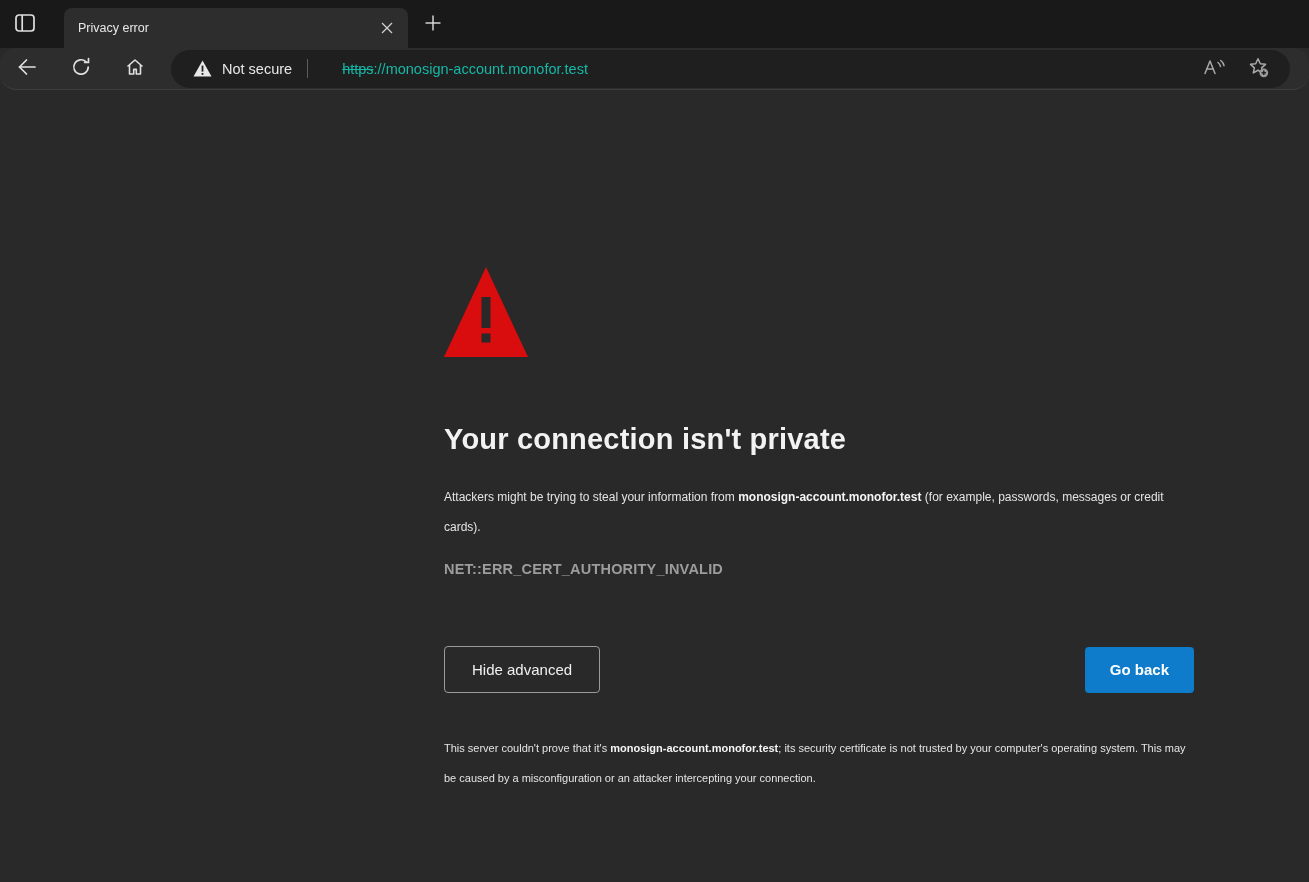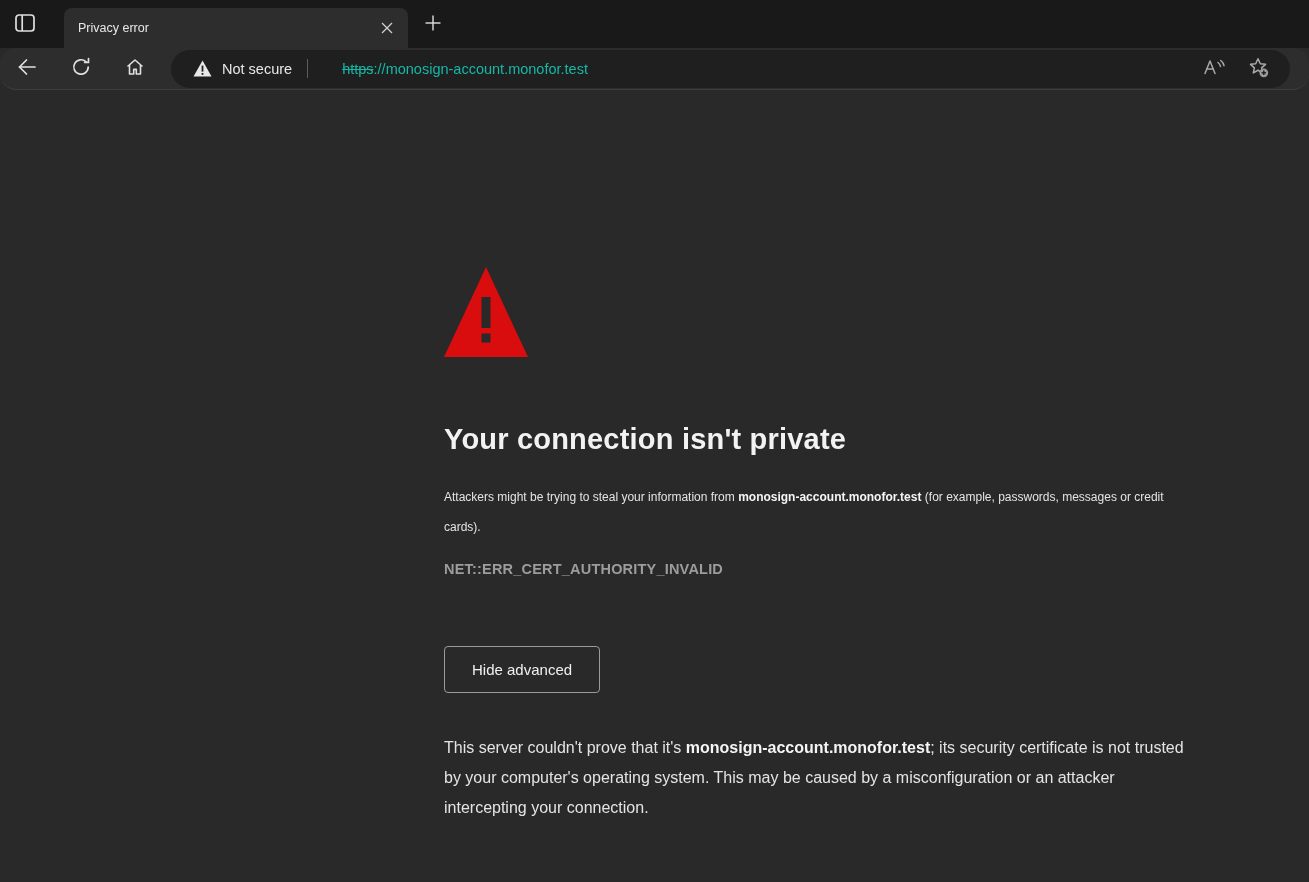--- a/index.html
+++ b/index.html
@@ -97,21 +97,21 @@
   }
   .btn-primary {
     height:46px; padding:0 25px;
     background:var(--accent, #0e7cca);
     border:none; border-radius:4px;
     color:#ffffff; font-size:15px; font-weight:700;
     font-family:inherit; cursor:pointer;
   }
   p.advanced-text {
     margin-top:40px;
-    font-size:16px; line-height:30px; color:#e4e4e4;
+    font-size:11px; line-height:30px; color:#e4e4e4;
     max-width:745px;
   }
   p.advanced-text b { color:#f5f5f5; }
   a.continue-link {
     display:inline-block;
     margin-top:33px;
     font-size:16.5px;
     color:var(--link, #6da5e2);
     text-decoration:underline;
     cursor:pointer;
@@ -219,19 +219,20 @@
     </svg>
 
     <h1 class="headline">Your connection isn't private</h1>
 
     <p class="body-text"><span>Attackers might be trying to steal your information from </span><b>monosign-account.monofor.test</b><span> (for example, passwords, messages or credit cards).</span></p>
 
     <div class="error-code">NET::ERR_CERT_AUTHORITY_INVALID</div>
 
     <div class="btn-row">
       <button class="btn-secondary">Hide advanced</button>
+      <button class="btn-primary">Go back</button>
     </div>
 
     <p class="advanced-text"><span>This server couldn't prove that it's </span><b>monosign-account.monofor.test</b><span>; its security certificate is not trusted by your computer's operating system. This may be caused by a misconfiguration or an attacker intercepting your connection.</span></p>
 
 
   </div>
 </div>
 
 </body></html>

